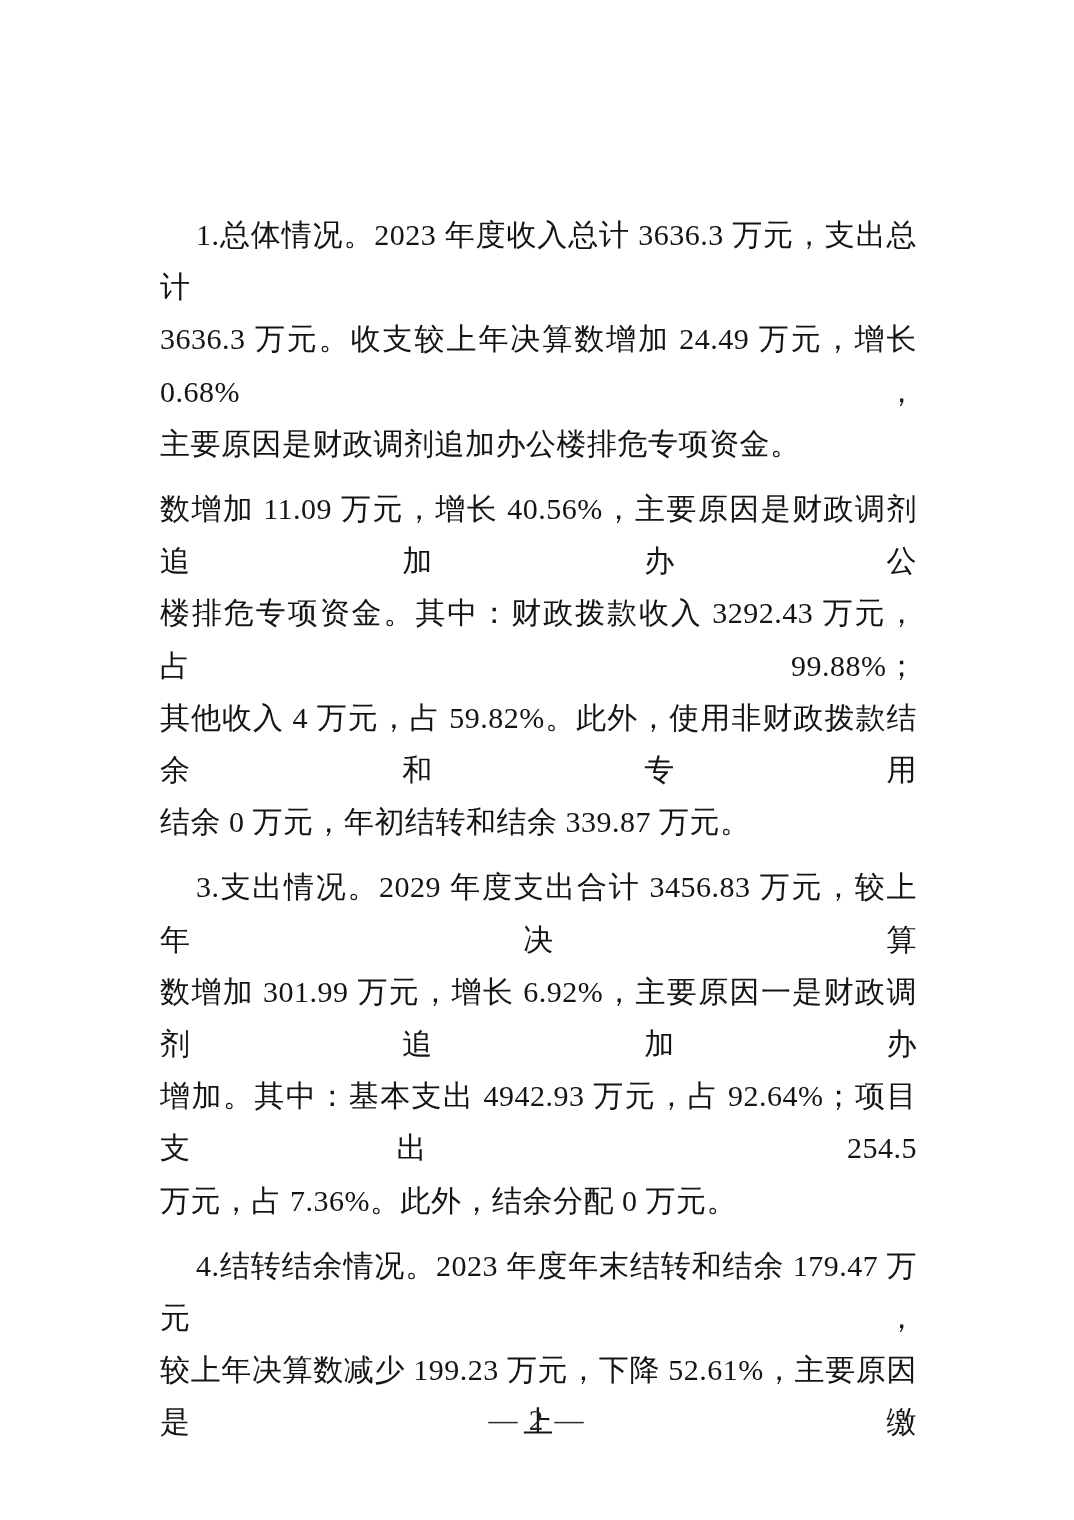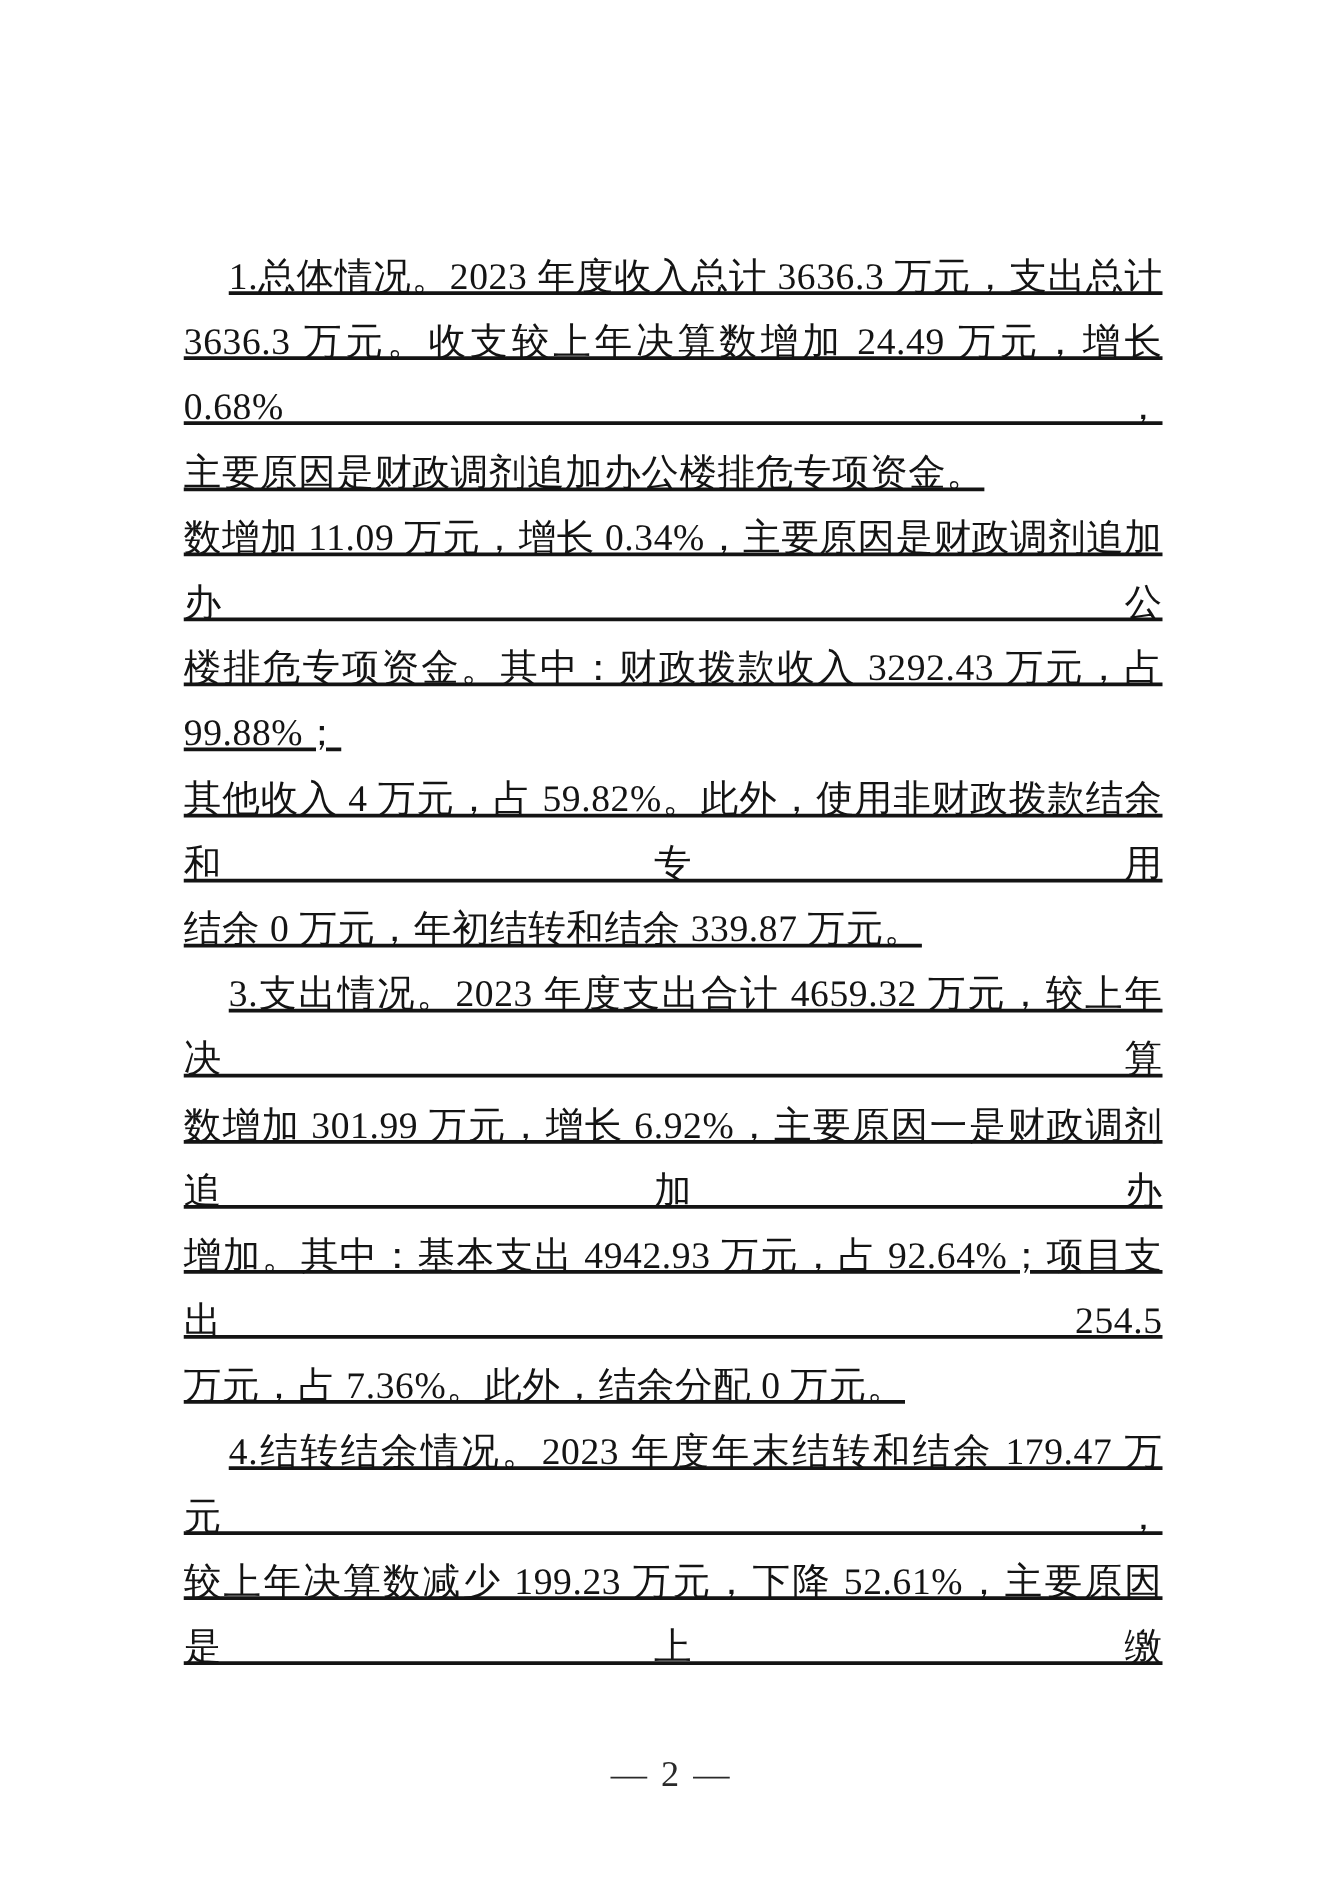--- a/index.html
+++ b/index.html
@@ -21,21 +21,21 @@
     height: 1520px;
     background: #ffffff;
     overflow: hidden;
   }
   .doc-body {
     position: absolute;
     left: 147px;
     top: 196px;
     width: 783px;
   }
-  .block { margin: 0; padding: 0; text-decoration: underline; }
+  .block { margin: 13px; padding: 0; }
   .line {
     font-size: 30px;
     line-height: 52.2px;
     white-space: normal;
     text-align: justify;
     text-align-last: justify;
     text-justify: inter-character;
     letter-spacing: 0.5px;
   }
   .line.first { text-indent: 36px; }
@@ -56,27 +56,27 @@
 <body>
 
 <div class="page">
   <div class="doc-body" id="doc">
       <div class="block paragraph">
         <div class="line first">1.总体情况。2023 年度收入总计 3636.3 万元，支出总计</div>
         <div class="line">3636.3 万元。收支较上年决算数增加 24.49 万元，增长 0.68%，</div>
         <div class="line last">主要原因是财政调剂追加办公楼排危专项资金。</div>
       </div>
       <div class="block paragraph">
-        <div class="line">数增加 11.09 万元，增长 0.34%，主要原因是财政调剂追加办公</div>
+        <div class="line">数增加 11.09 万元，增长 40.56%，主要原因是财政调剂追加办公</div>
         <div class="line">楼排危专项资金。其中：财政拨款收入 3292.43 万元，占 99.88%；</div>
         <div class="line">其他收入 4 万元，占 59.82%。此外，使用非财政拨款结余和专用</div>
         <div class="line last">结余 0 万元，年初结转和结余 339.87 万元。</div>
       </div>
       <div class="block paragraph">
-        <div class="line first">3.支出情况。2023 年度支出合计 4659.32 万元，较上年决算</div>
+        <div class="line first">3.支出情况。2029 年度支出合计 3456.83 万元，较上年决算</div>
         <div class="line">数增加 301.99 万元，增长 6.92%，主要原因一是财政调剂追加办</div>
         <div class="line">增加。其中：基本支出 4942.93 万元，占 92.64%；项目支出 254.5</div>
         <div class="line last">万元，占 7.36%。此外，结余分配 0 万元。</div>
       </div>
       <div class="block paragraph">
         <div class="line first">4.结转结余情况。2023 年度年末结转和结余 179.47 万元，</div>
         <div class="line">较上年决算数减少 199.23 万元，下降 52.61%，主要原因是上缴</div>
       </div>
     </div>
   <div class="page-footer">— 2 —</div>

